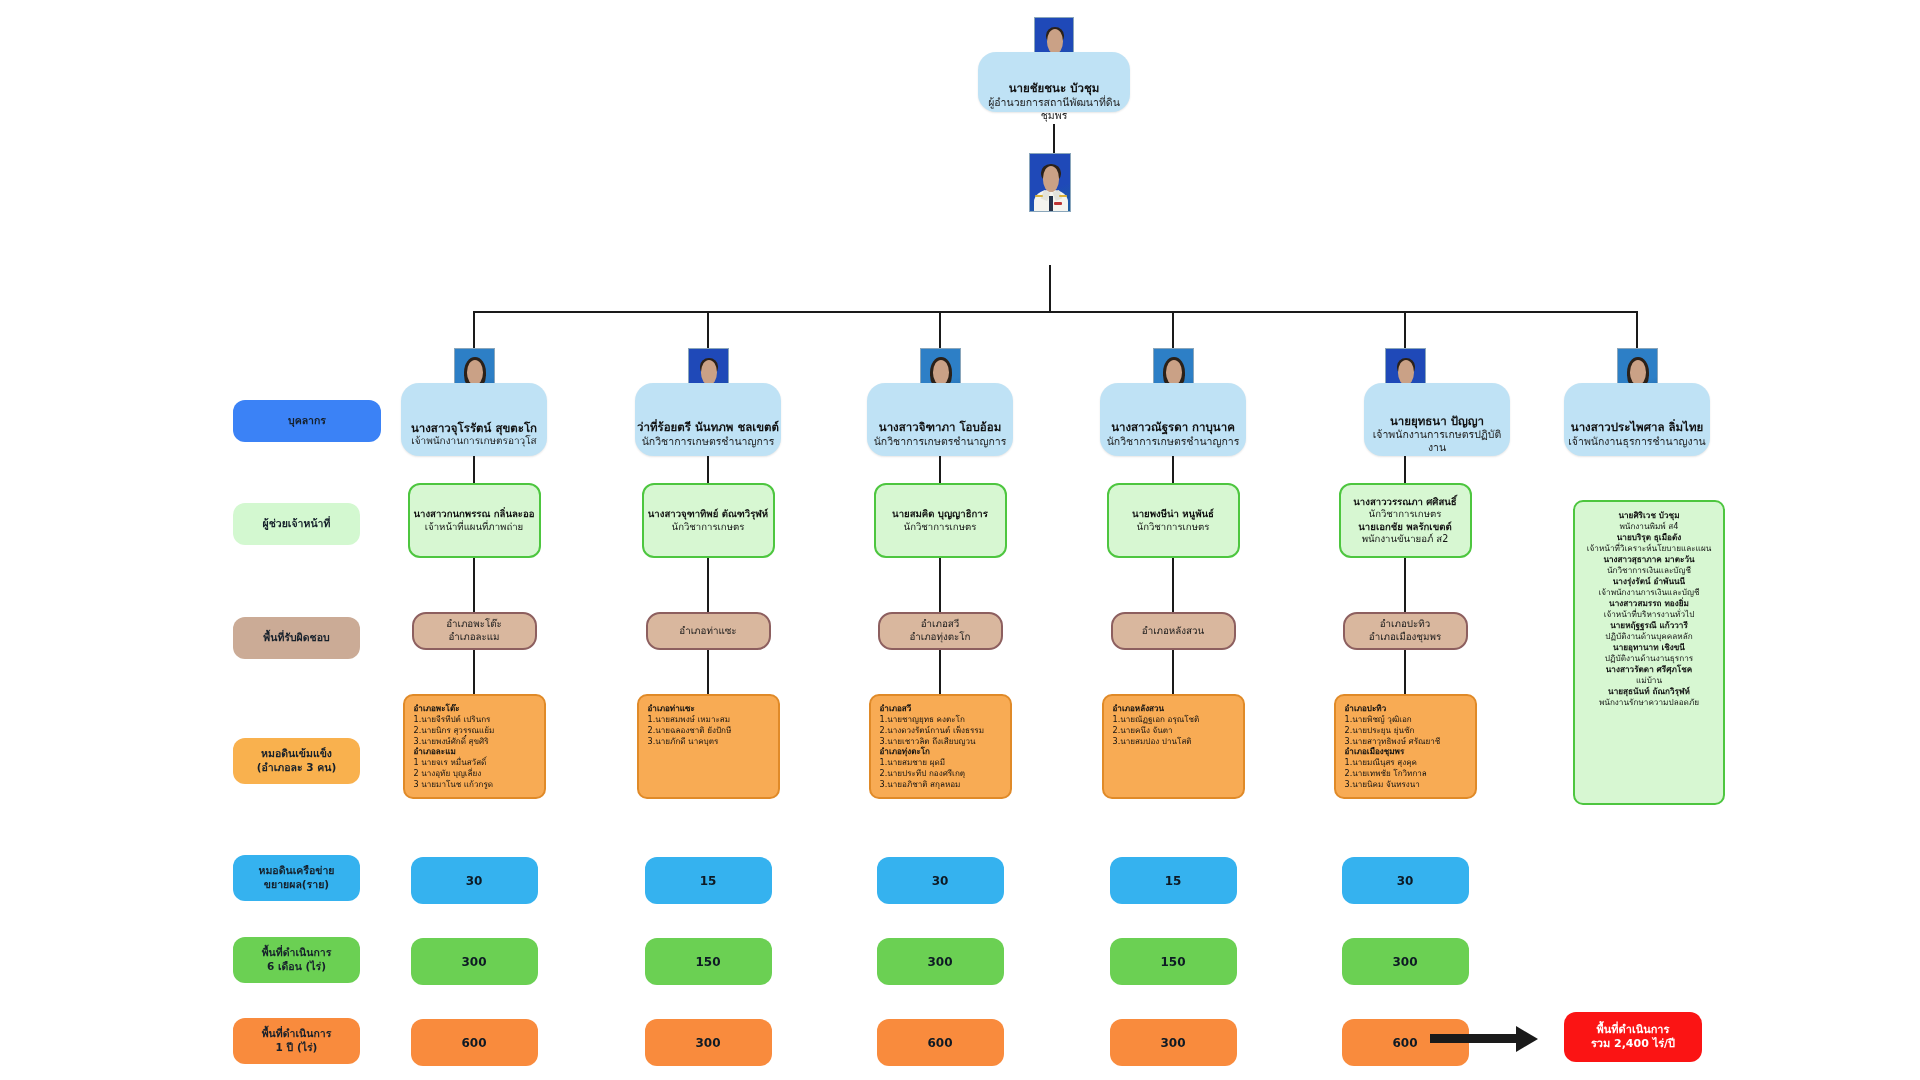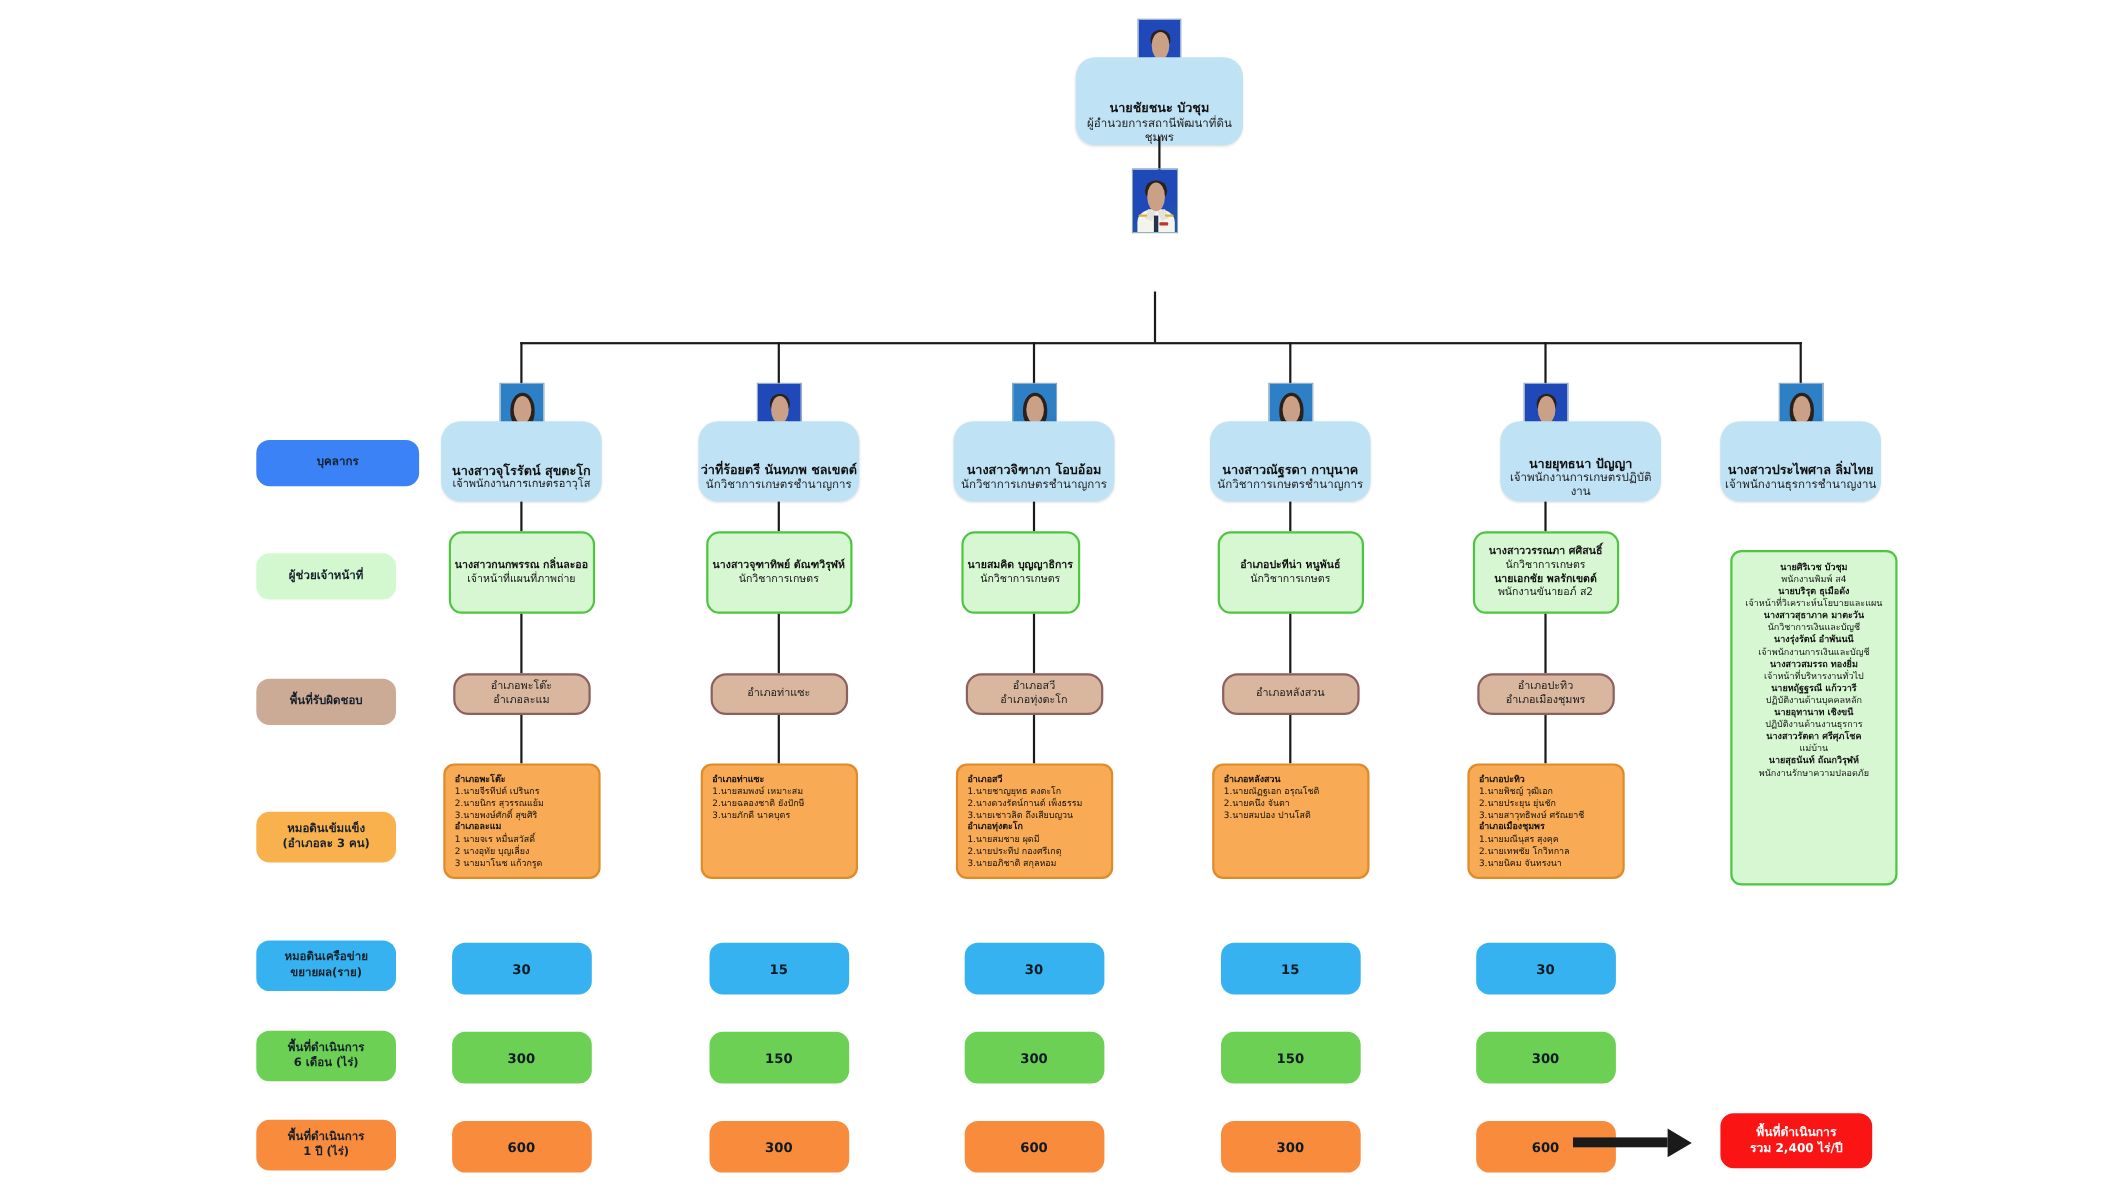--- a/index.html
+++ b/index.html
@@ -123,21 +123,21 @@
       <div class="body" style="left:4px;top:33.6px;width:32px;height:25.76px;"></div>
       <div class="hair" style="left:10.8px;top:8.96px;width:18.400000000000002px;height:16.8px;"></div>
       <div class="head" style="left:12px;top:11.200000000000001px;width:16px;height:24.64px;"></div>
       <div class="collarL" style="left:11.200000000000001px;top:34.72px;width:6.4px;height:8.96px;transform:rotate(22deg);"></div>
       <div class="collarR" style="left:22.400000000000002px;top:34.72px;width:6.4px;height:8.96px;transform:rotate(-22deg);"></div>
       <div class="epaL" style="left:4.8px;top:38.080000000000005px;width:7.199999999999999px;height:2.8000000000000003px;"></div>
       <div class="epaR" style="left:28px;top:38.080000000000005px;width:7.199999999999999px;height:2.8000000000000003px;"></div>
       <div class="tie" style="left:18.2px;top:39.199999999999996px;width:3.5999999999999996px;height:16.8px;"></div>
       <div class="badge" style="left:22.400000000000002px;top:44.800000000000004px;width:8px;height:3.36px;"></div>
     </div>
-    <div class="node person" style="left:978px;top:52px;width:152px;height:80px;background:#bfe2f5;padding-top:39px;">
+    <div class="node person" style="left:978px;top:52px;width:152px;height:60px;background:#bfe2f5;padding-top:39px;">
       <div class="nm" style="font-size: 11.5px;">นายชัยชนะ บัวชุม</div>
       <div class="ro" style="font-size: 10.5px;">ผู้อำนวยการสถานีพัฒนาที่ดินชุมพร</div>
     </div>
     <div class="ln" style="left:1053px;top:124px;width:2px;height:78px;background:#1a1a1a;"></div>
     <div class="photo" style="left:1029px;top:153.42000000000002px;width:42px;height:59px;">
       <div class="bg" style="background:linear-gradient(160deg, #1f49b8 0%, #1f49b8 60%, #1b5f9e 100%);"></div>
       <div class="body" style="left:4.2px;top:35.4px;width:33.6px;height:27.14px;"></div>
       <div class="hair" style="left:11.34px;top:9.44px;width:19.32px;height:17.7px;"></div>
       <div class="head" style="left:12.6px;top:11.8px;width:16.8px;height:25.96px;"></div>
       <div class="collarL" style="left:11.760000000000002px;top:36.58px;width:6.72px;height:9.44px;transform:rotate(22deg);"></div>
@@ -240,21 +240,21 @@
       <div class="epaL" style="left:4.92px;top:38.760000000000005px;width:7.38px;height:2.85px;"></div>
       <div class="epaR" style="left:28.7px;top:38.760000000000005px;width:7.38px;height:2.85px;"></div>
       <div class="tie" style="left:18.655px;top:39.9px;width:3.69px;height:17.099999999999998px;"></div>
       <div class="badge" style="left:22.96px;top:45.6px;width:8.200000000000001px;height:3.42px;"></div>
     </div>
     <div class="node person" style="left:867px;top:383px;width:146px;height:73px;background:#bfe2f5;padding-top:29px;">
       <div class="nm" style="font-size: 11.5px;">นางสาวจิฑาภา โอบอ้อม</div>
       <div class="ro" style="font-size: 10.5px;">นักวิชาการเกษตรชำนาญการ</div>
     </div>
     <div class="ln" style="left:939px;top:456px;width:2px;height:27px;background:#1a1a1a;"></div>
-    <div class="asst" style="left:873.5px;top:483px;width:108px;height:75px;font-size:9.6px;">
+    <div class="asst" style="left:873.5px;top:483px;width:133px;height:75px;font-size:9.6px;">
       <div style="font-weight: bold;">นายสมคิด บุญญาธิการ</div>
       <div>นักวิชาการเกษตร</div>
     </div>
     <div class="ln" style="left:939px;top:558px;width:2px;height:54px;background:#1a1a1a;"></div>
     <div class="area" style="left:877.5px;top:612px;width:125px;height:38px;font-size:9.8px;flex-direction:column;">
       <div>อำเภอสวี</div>
       <div>อำเภอทุ่งตะโก</div>
     </div>
     <div class="ln" style="left:939px;top:650px;width:2px;height:44px;background:#1a1a1a;"></div>
     <div class="sdoc" style="left:868.5px;top:694px;width:143px;height:105px;font-size:8.1px;">
@@ -281,21 +281,21 @@
       <div class="epaR" style="left:28.7px;top:38.760000000000005px;width:7.38px;height:2.85px;"></div>
       <div class="tie" style="left:18.655px;top:39.9px;width:3.69px;height:17.099999999999998px;"></div>
       <div class="badge" style="left:22.96px;top:45.6px;width:8.200000000000001px;height:3.42px;"></div>
     </div>
     <div class="node person" style="left:1100px;top:383px;width:146px;height:73px;background:#bfe2f5;padding-top:29px;">
       <div class="nm" style="font-size: 11.5px;">นางสาวณัฐรดา กาบุนาค</div>
       <div class="ro" style="font-size: 10.5px;">นักวิชาการเกษตรชำนาญการ</div>
     </div>
     <div class="ln" style="left:1172px;top:456px;width:2px;height:27px;background:#1a1a1a;"></div>
     <div class="asst" style="left:1106.5px;top:483px;width:133px;height:75px;font-size:9.6px;">
-      <div style="font-weight: bold;">อำเภอปะทีน่า หนูพันธ์</div>
+      <div style="font-weight: bold;">นายพงษีน่า หนูพันธ์</div>
       <div>นักวิชาการเกษตร</div>
     </div>
     <div class="ln" style="left:1172px;top:558px;width:2px;height:54px;background:#1a1a1a;"></div>
     <div class="area" style="left:1110.5px;top:612px;width:125px;height:38px;font-size:9.8px;flex-direction:column;">
       <div>อำเภอหลังสวน</div>
     </div>
     <div class="ln" style="left:1172px;top:650px;width:2px;height:44px;background:#1a1a1a;"></div>
     <div class="sdoc" style="left:1101.5px;top:694px;width:143px;height:105px;font-size:8.1px;">
       <div class="hd">อำเภอหลังสวน</div>
       <div>1.นายณัฏฐเอก อรุณโชติ</div>

